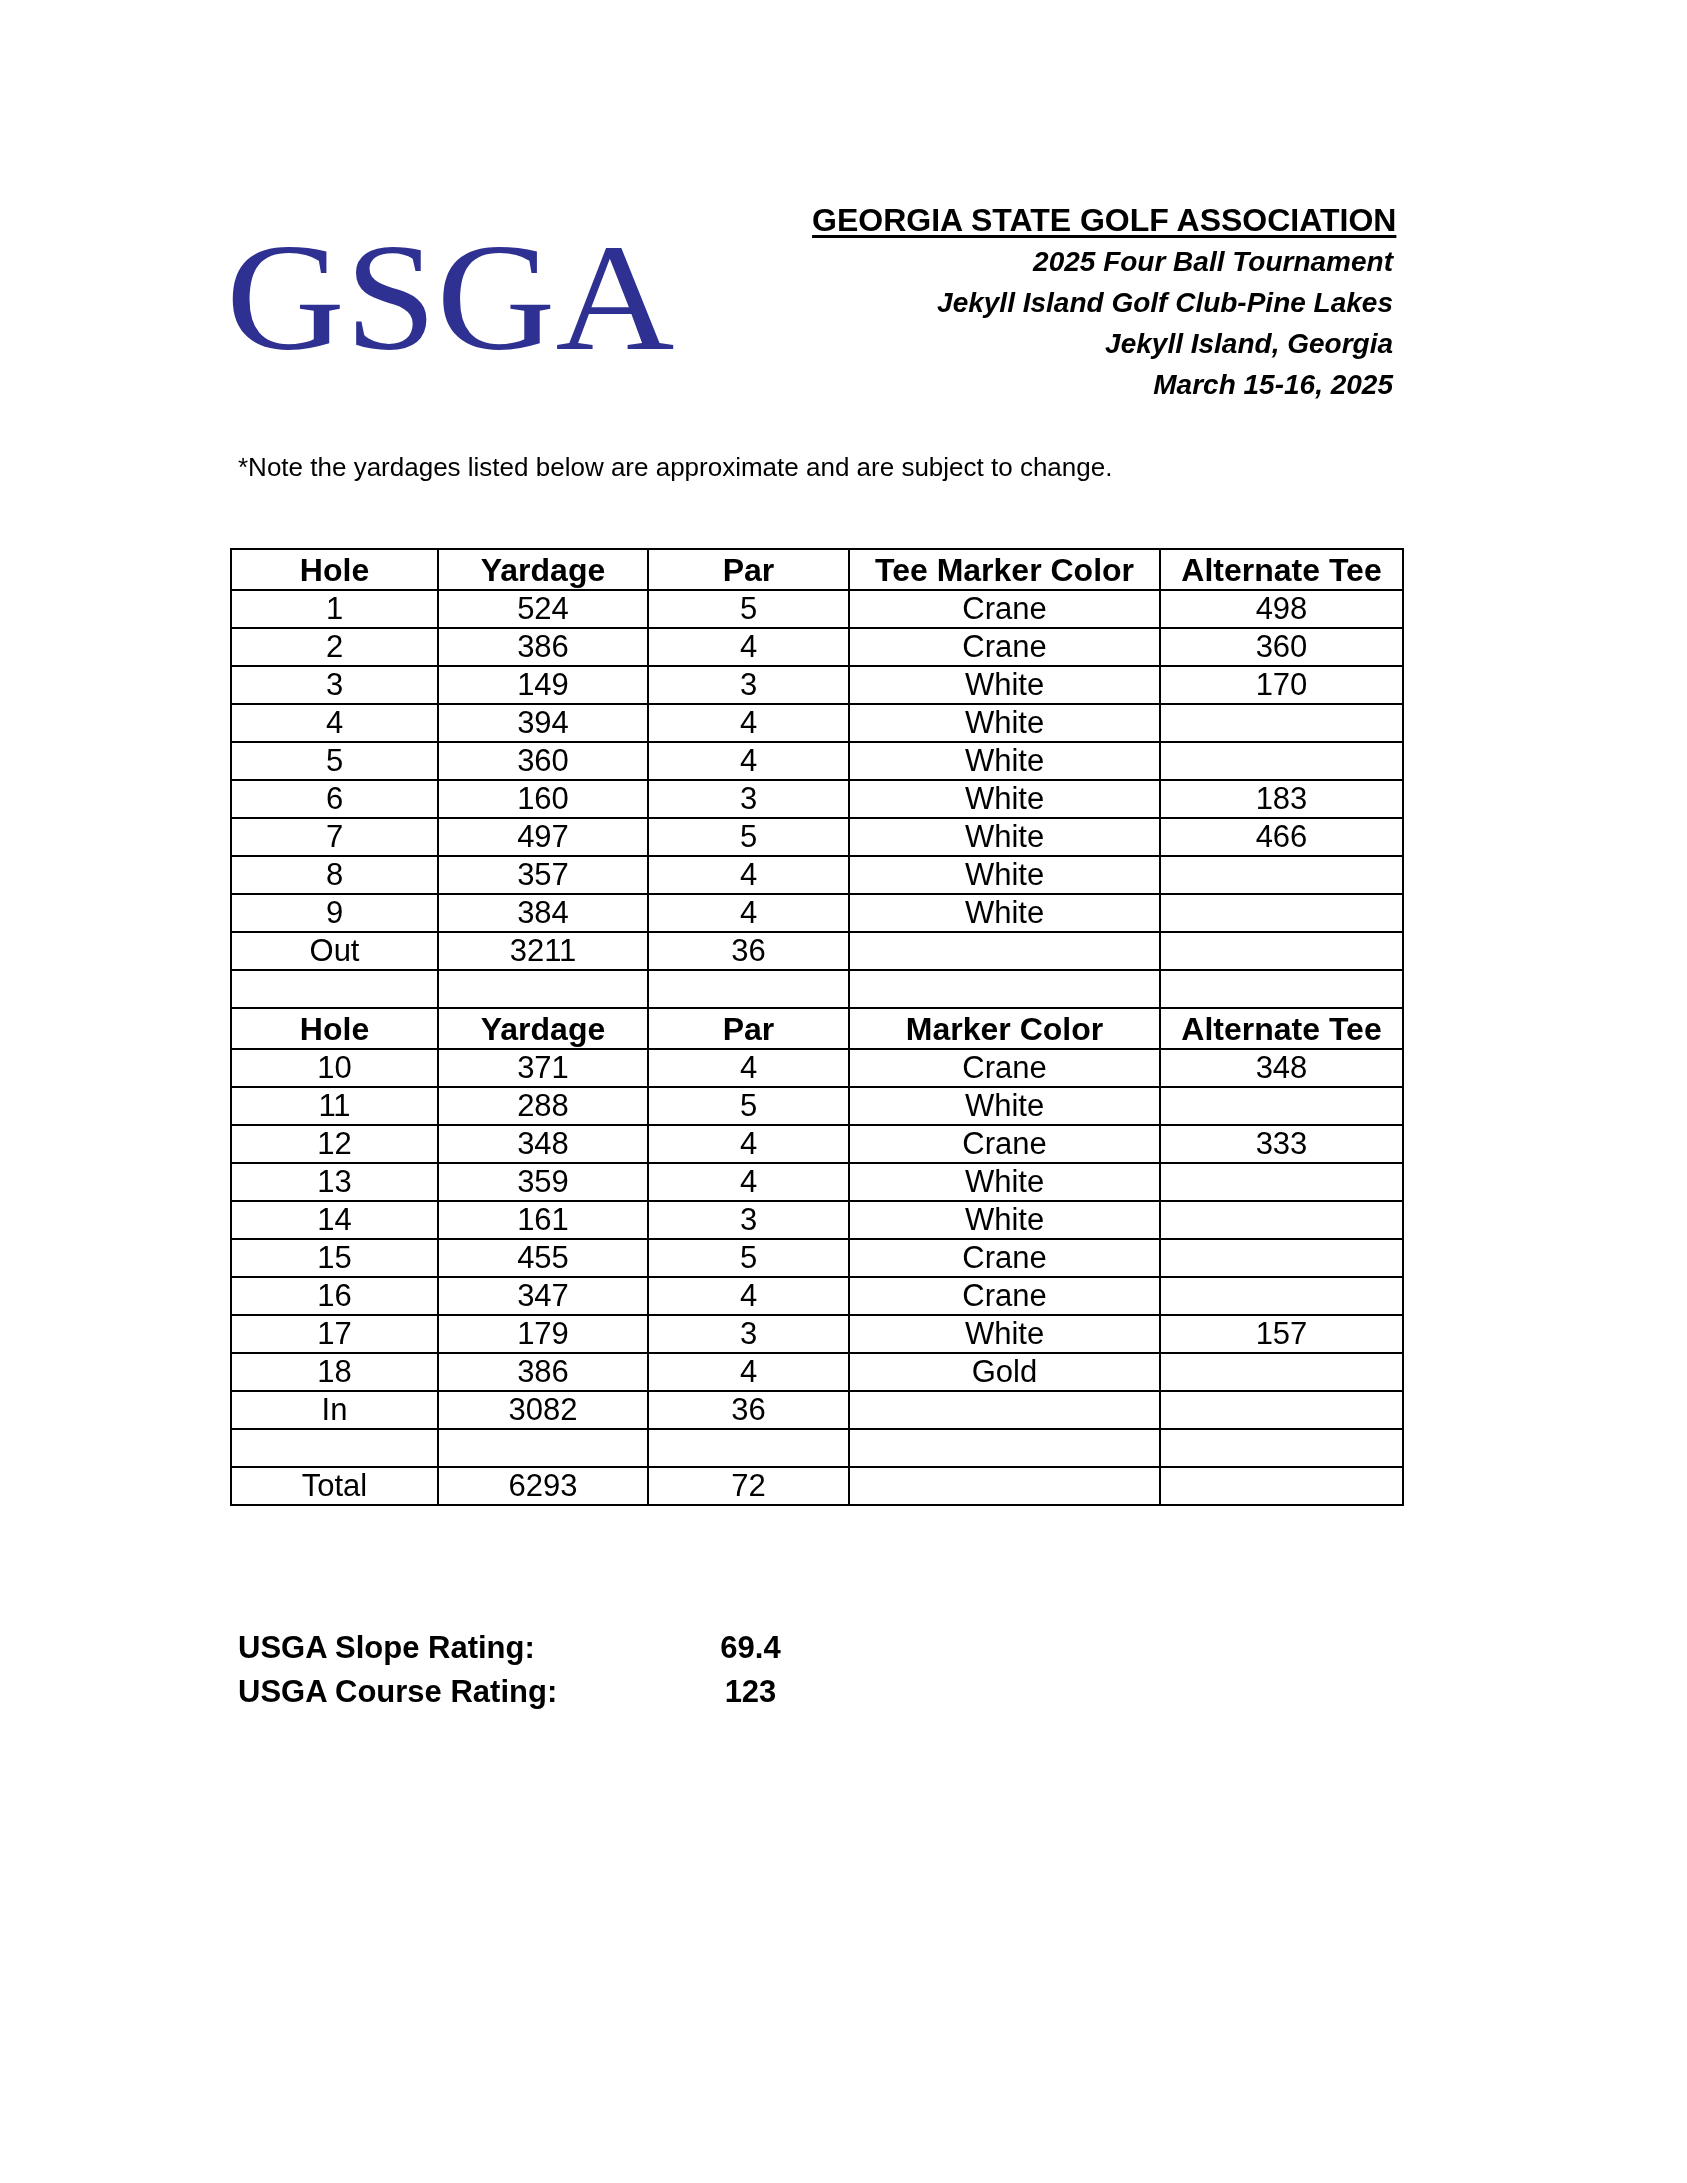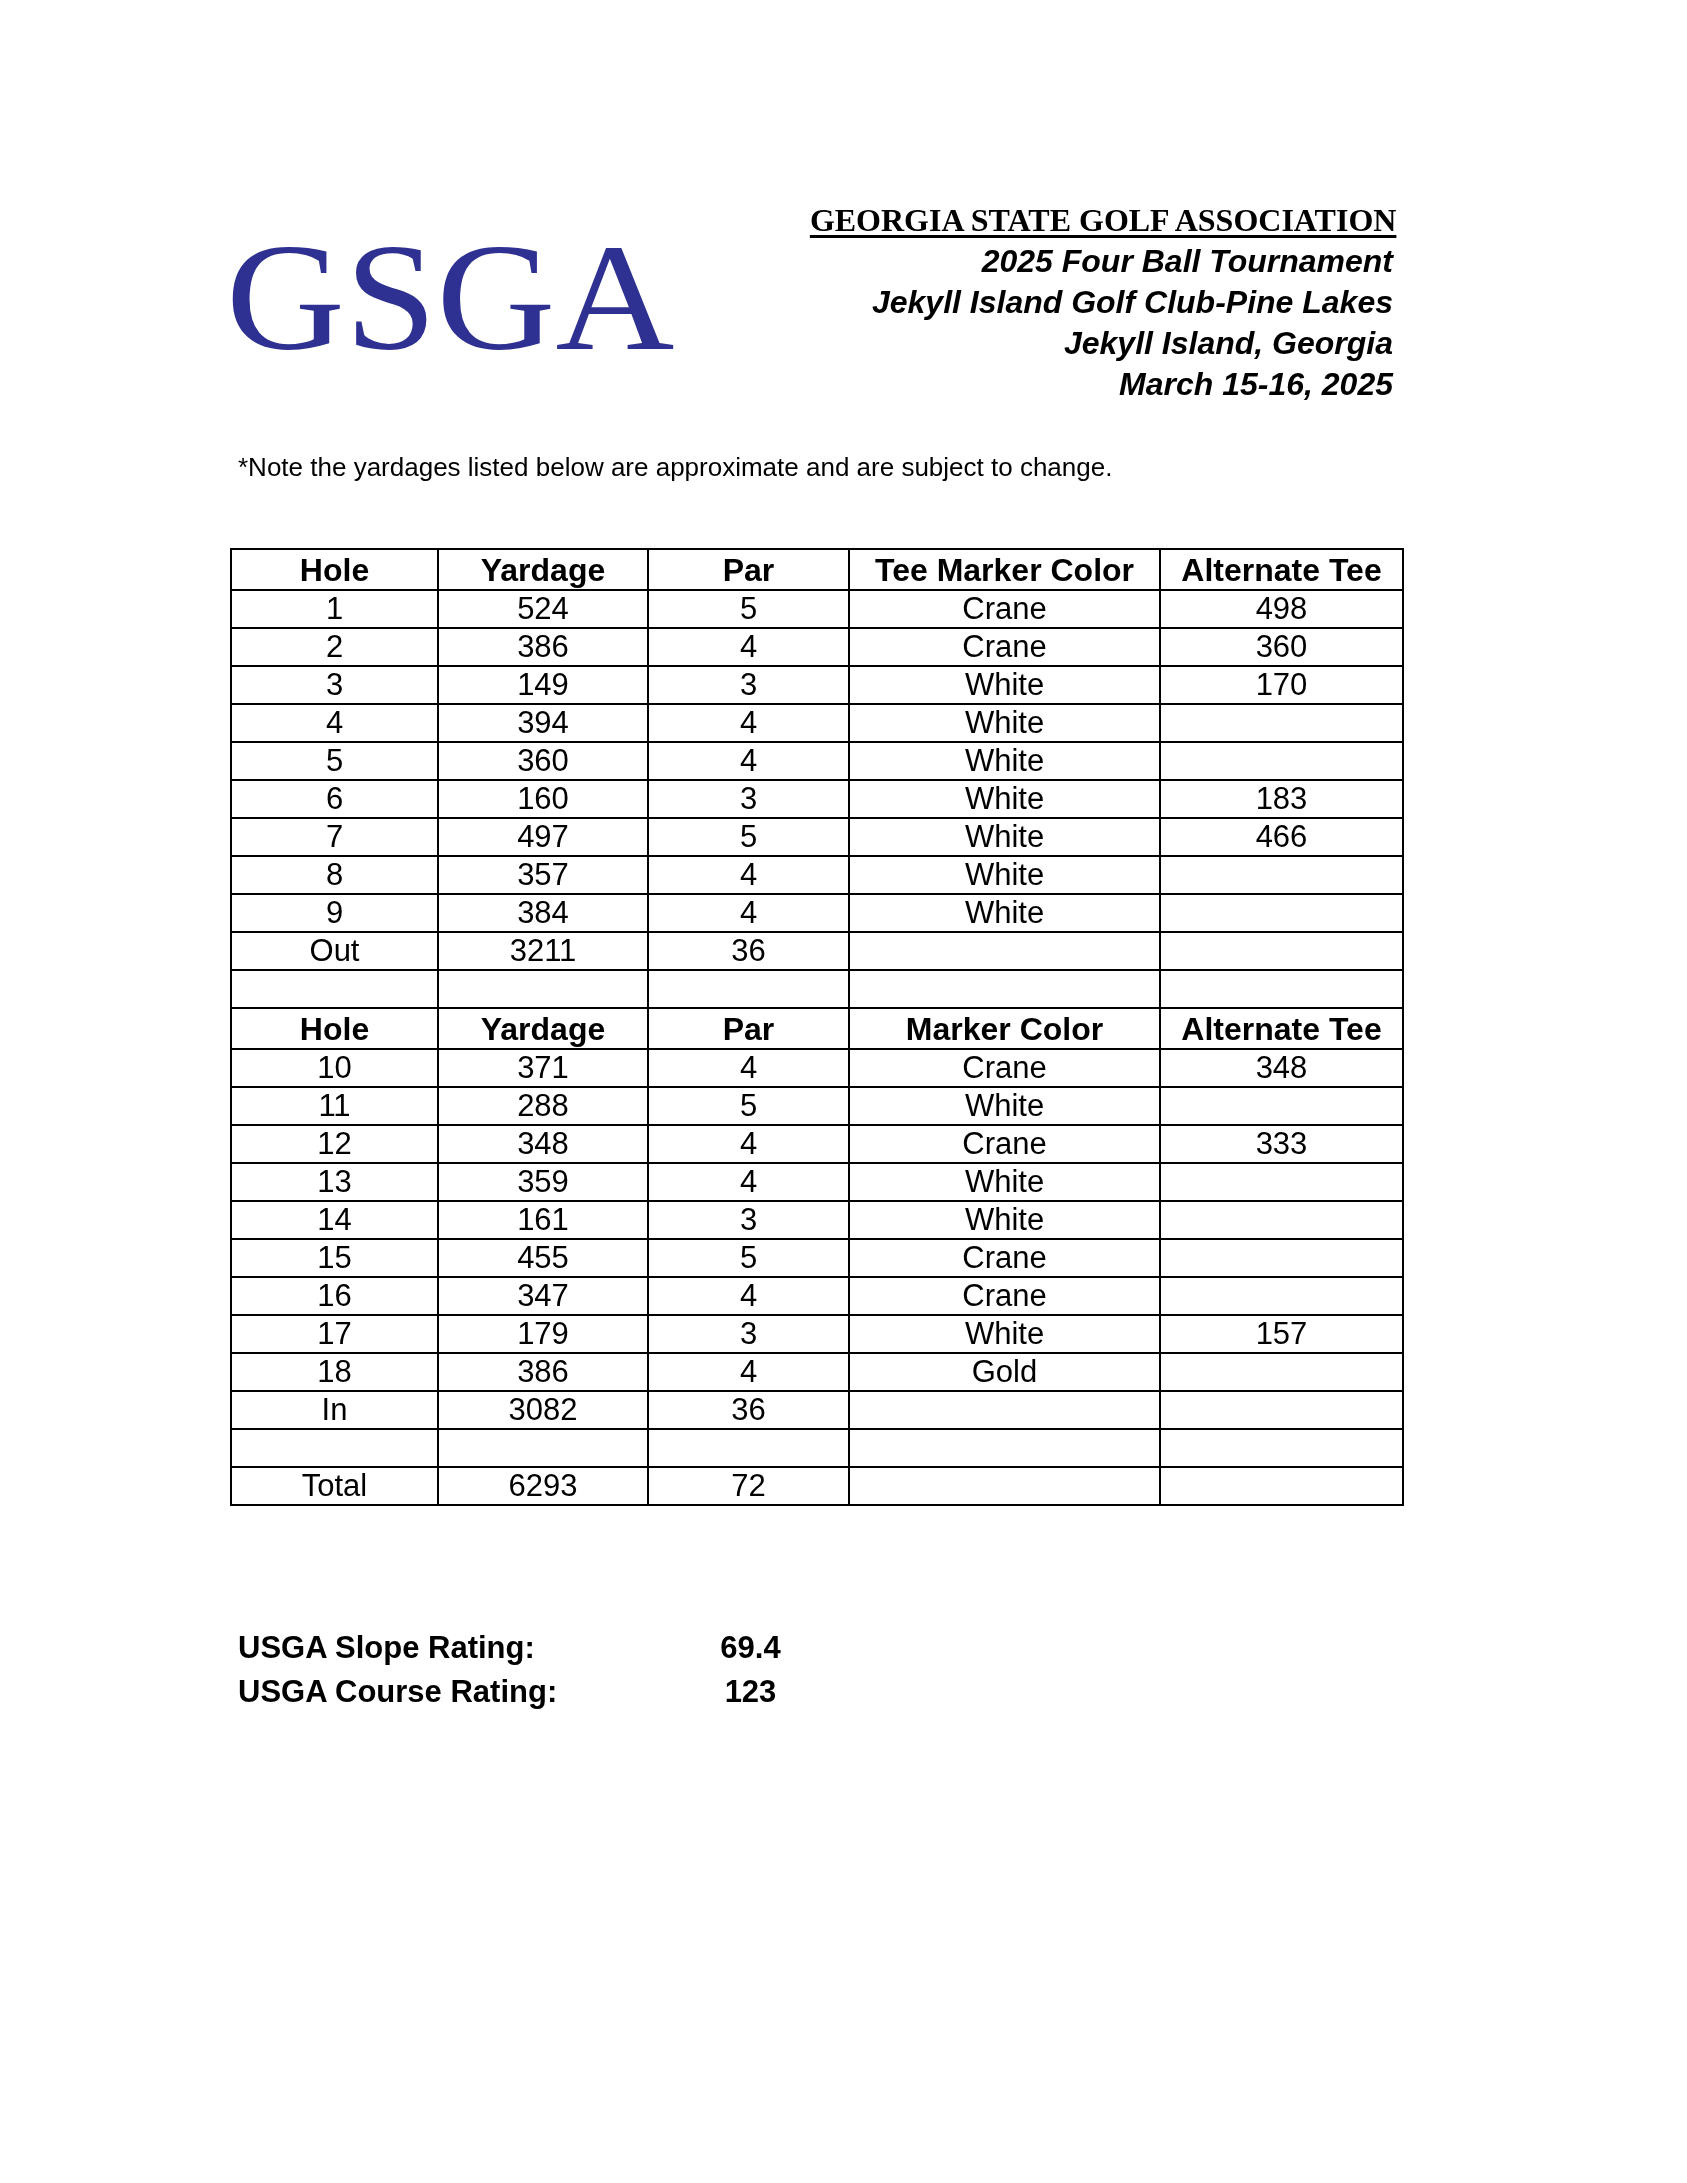--- a/index.html
+++ b/index.html
@@ -1,21 +1,21 @@
 <!DOCTYPE html>
 <html style="font-size:13.5px"><head>
 <meta charset="utf-8">
 <style>
   html, body { margin: 0; padding: 0; background: #ffffff; }
   body { width: 1687px; height: 2183px; position: relative; overflow: hidden; font-family: "Liberation Sans", sans-serif; color: #000; }
   .logo { position: absolute; left: 226px; top: 236px; width: 451px; height: 135px; }
   .logo svg { width: 100%; height: 100%; display: block; }
   .header { position: absolute; right: 294px; top: 199px; text-align: right; }
-  .header .org { font-size: 32px; font-weight: bold; text-decoration: underline; text-decoration-thickness: 2.5px; text-underline-offset: 4.2px; line-height: 42px; margin-right: -3.4px; font-family: Liberation Serif, serif; }
-  .header .line { font-size: 32px; font-weight: bold; font-style: italic; line-height: 41px; }
+  .header .org { font-size: 32px; font-weight: bold; text-decoration: underline; text-decoration-thickness: 2.5px; text-underline-offset: 4.2px; line-height: 42px; margin-right: -3.4px; }
+  .header .line { font-size: 28px; font-weight: bold; font-style: italic; line-height: 41px; }
   .note { position: absolute; left: 238px; top: 452px; font-size: 26px; }
   table.card { position: absolute; left: 230px; top: 548px; width: 1172px; border-collapse: collapse; table-layout: fixed; border-radius: 23px; }
   table.card td { border: 2.5px solid #000; height: 36px; padding: 0; text-align: center; font-size: 31px; line-height: 36px; }
   table.card tr.hdr td { font-weight: bold; font-size: 32px; height: 39px; }
   table.card tr.bold td { font-weight: normal; }
   .ratings { position: absolute; left: 238px; top: 1630px; font-size: 31px; font-weight: bold; }
   .ratings .row { height: 44px; position: relative; }
   .ratings .lbl { position: absolute; left: 0; white-space: nowrap; }
   .ratings .val { position: absolute; left: 479px; width: 67px; text-align: center; }
 </style>

